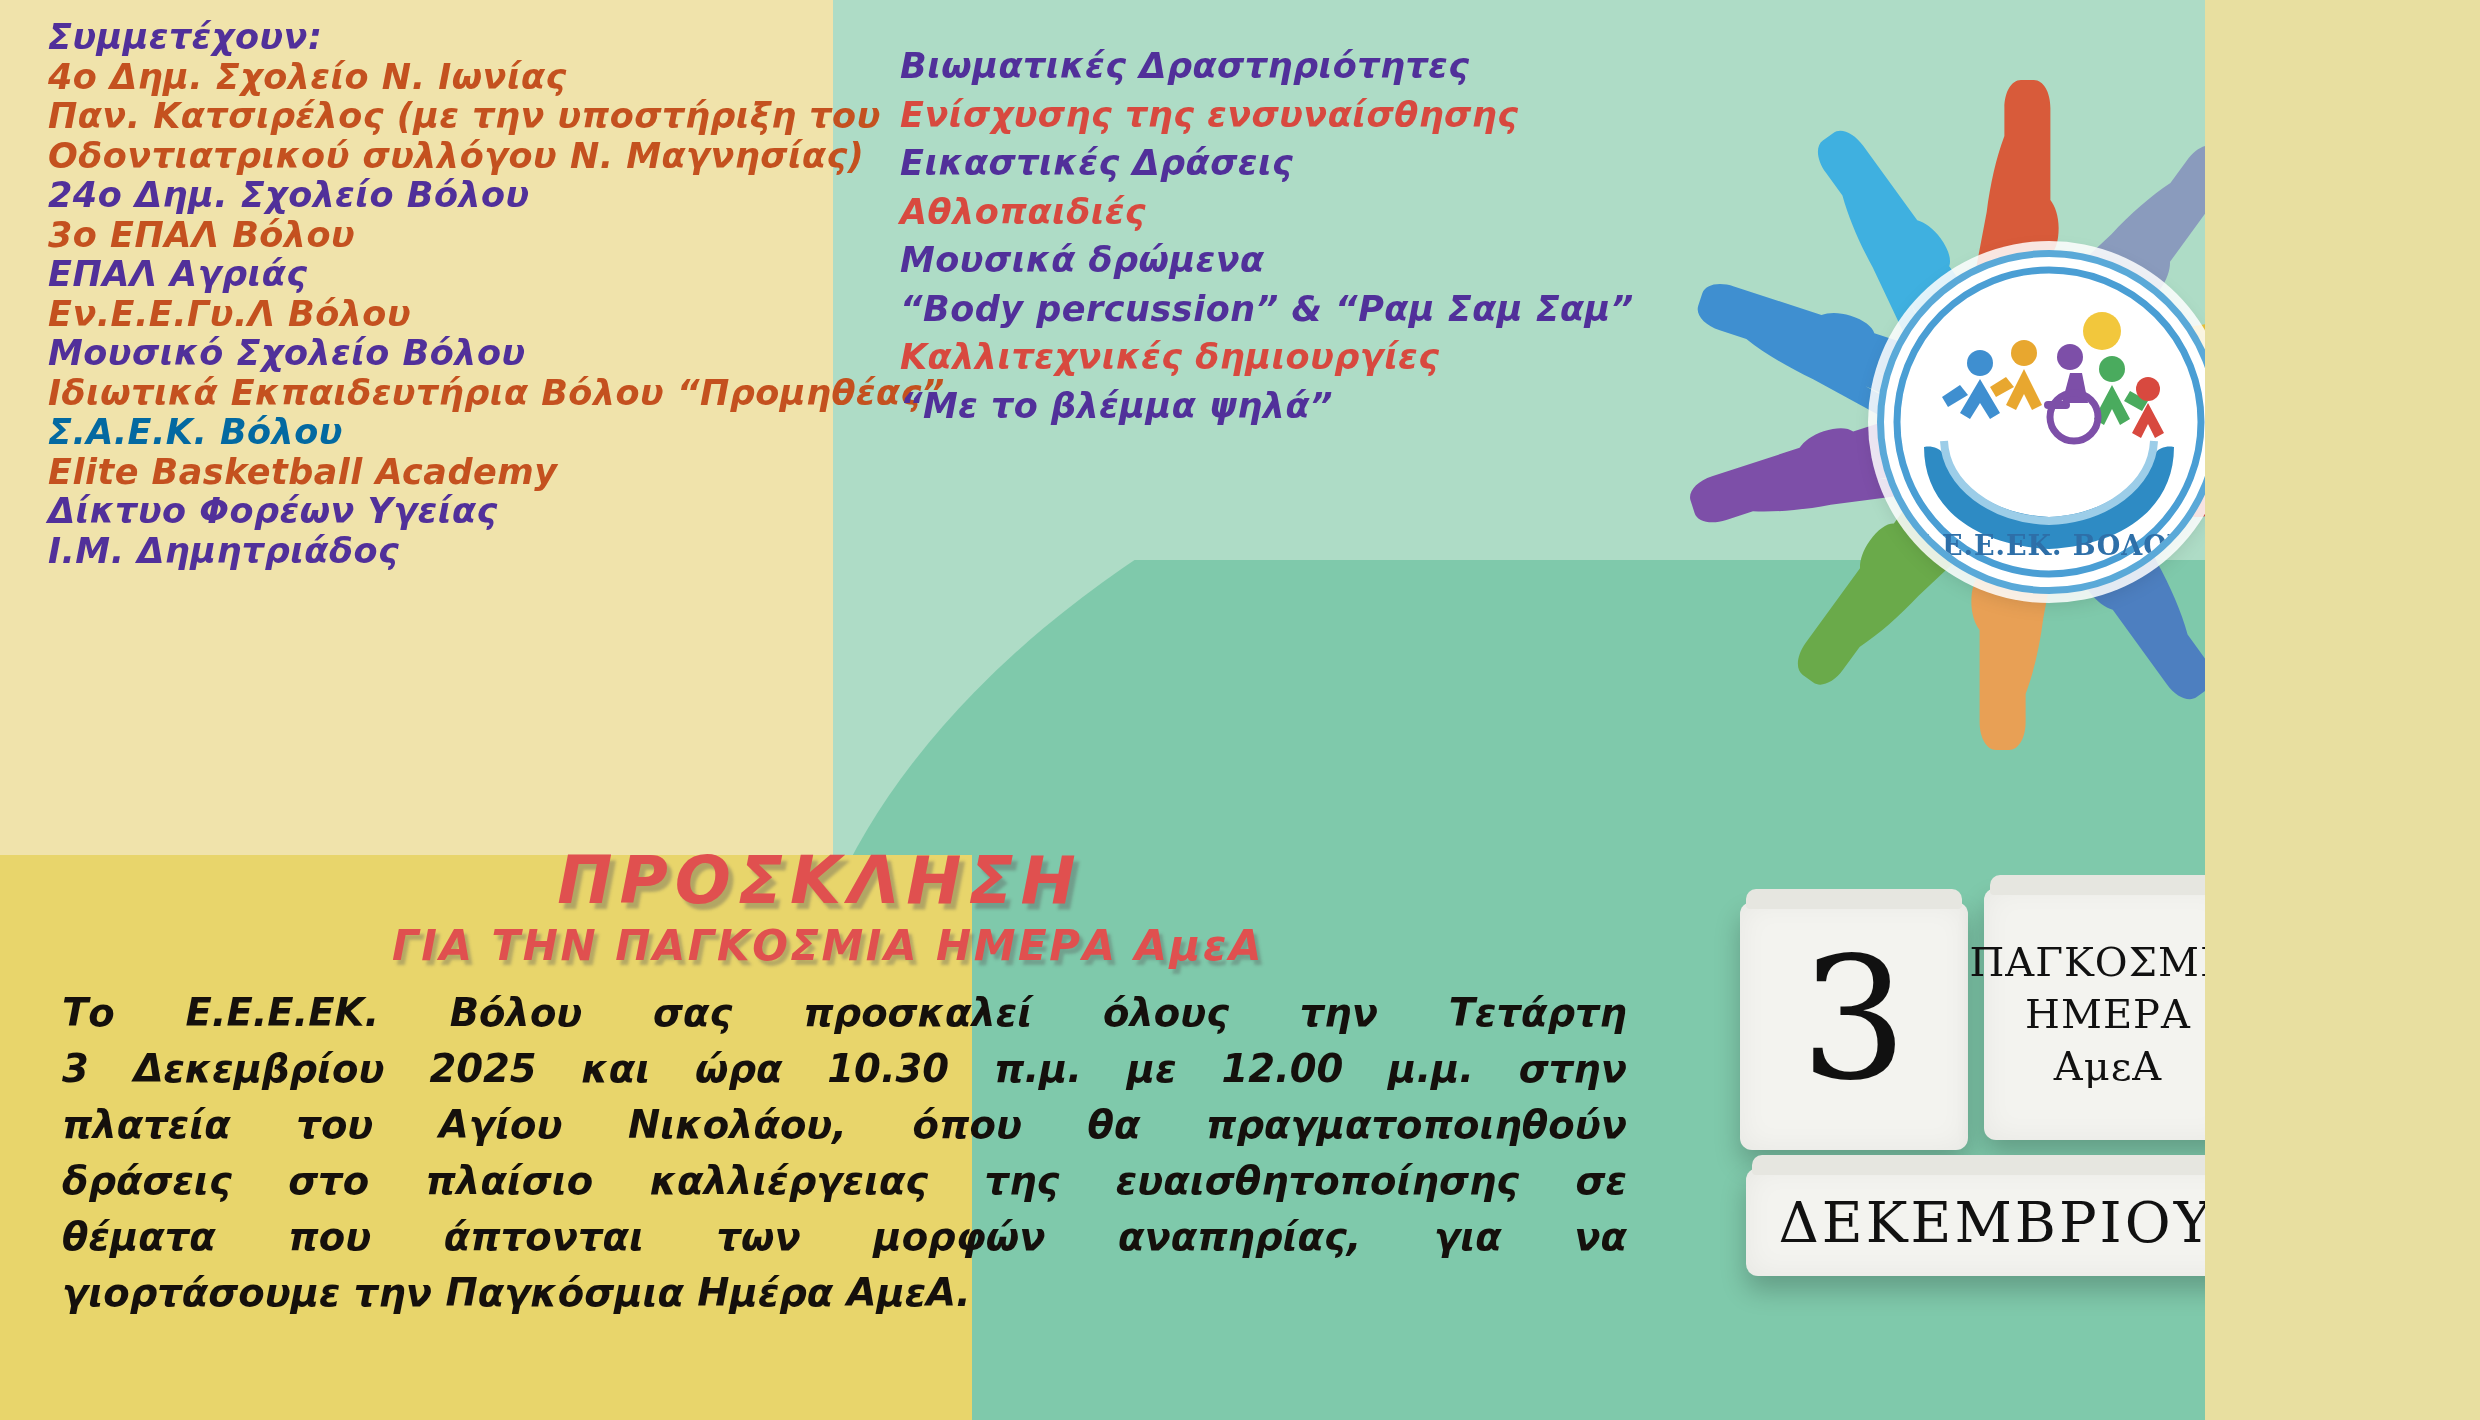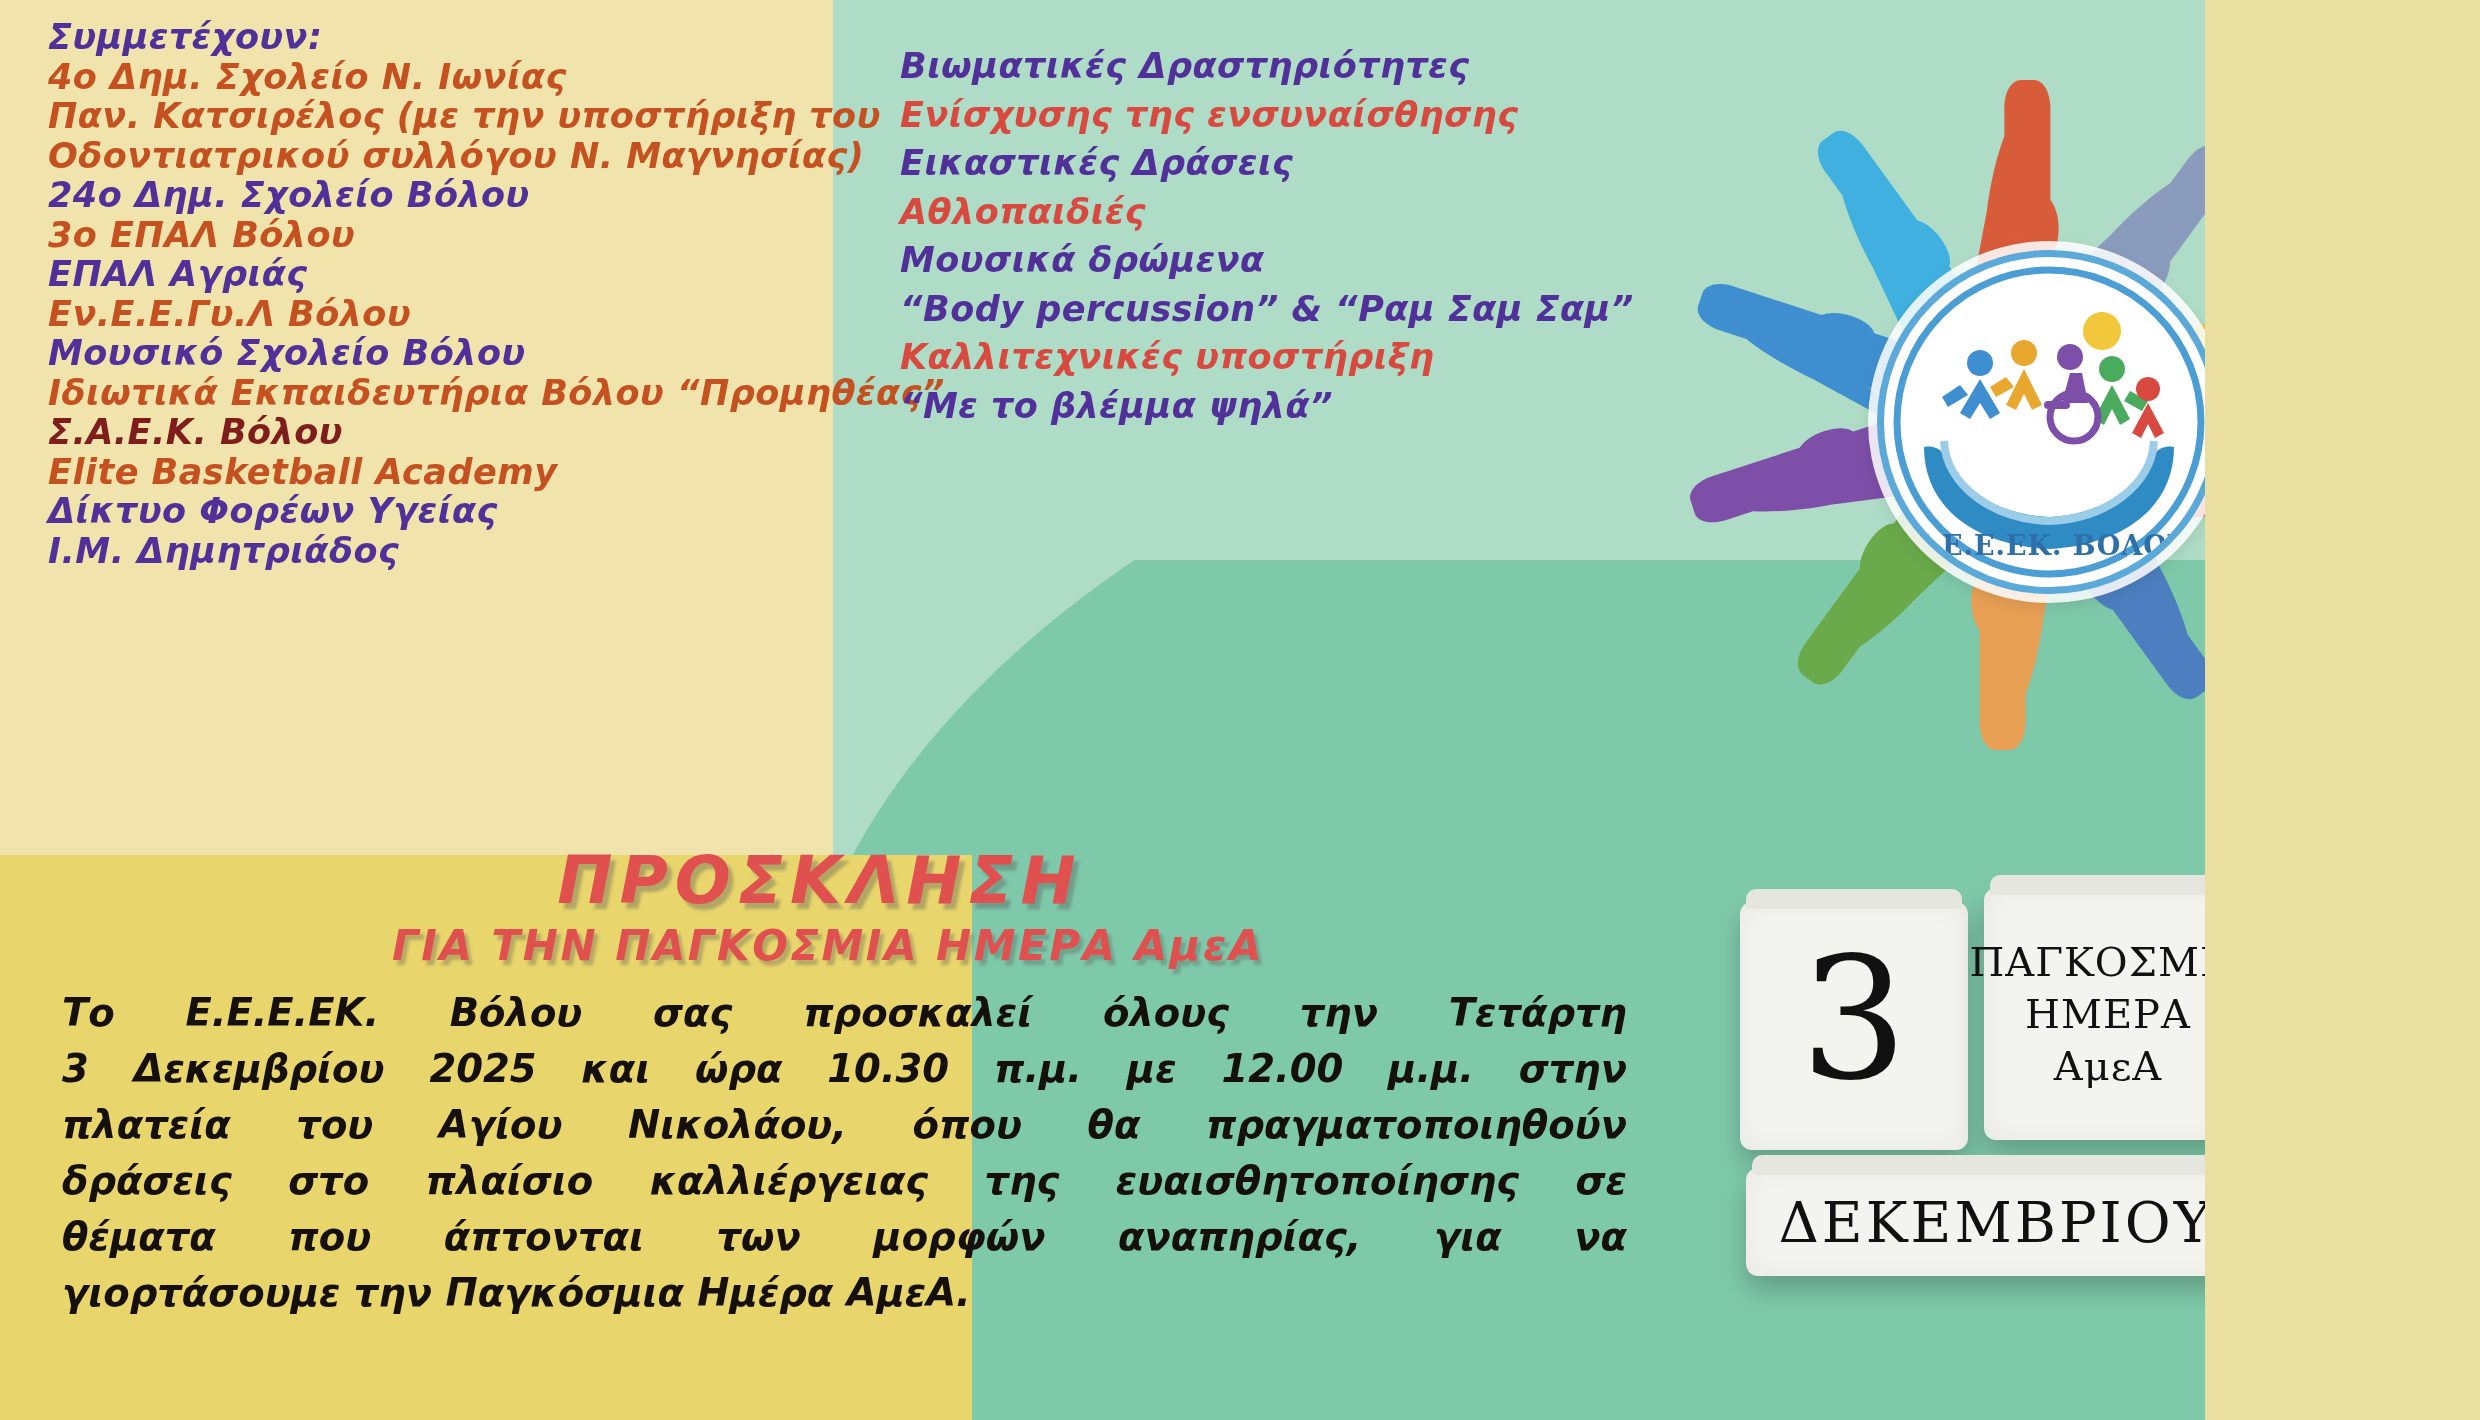--- a/index.html
+++ b/index.html
@@ -135,34 +135,34 @@
       <div class="line" style="color: rgb(81, 48, 154);">Συμμετέχουν:</div>
       <div class="line" style="color: rgb(196, 81, 31);">4ο Δημ. Σχολείο Ν. Ιωνίας</div>
       <div class="line" style="color: rgb(196, 81, 31);">Παν. Κατσιρέλος (με την υποστήριξη του</div>
       <div class="line" style="color: rgb(196, 81, 31);">Οδοντιατρικού συλλόγου Ν. Μαγνησίας)</div>
       <div class="line" style="color: rgb(81, 48, 154);">24ο Δημ. Σχολείο Βόλου</div>
       <div class="line" style="color: rgb(196, 81, 31);">3ο ΕΠΑΛ Βόλου</div>
       <div class="line" style="color: rgb(81, 48, 154);">ΕΠΑΛ Αγριάς</div>
       <div class="line" style="color: rgb(196, 81, 31);">Εν.Ε.Ε.Γυ.Λ  Βόλου</div>
       <div class="line" style="color: rgb(81, 48, 154);">Μουσικό Σχολείο Βόλου</div>
       <div class="line" style="color: rgb(196, 81, 31);">Ιδιωτικά Εκπαιδευτήρια Βόλου “Προμηθέας”</div>
-      <div class="line" style="color: #7f1d1d;">Σ.Α.Ε.Κ. Βόλου</div>
+      <div class="line" style="color: #0369a1;">Σ.Α.Ε.Κ. Βόλου</div>
       <div class="line" style="color: rgb(196, 81, 31);">Elite Basketball Academy</div>
       <div class="line" style="color: rgb(81, 48, 154);">Δίκτυο Φορέων Υγείας</div>
       <div class="line" style="color: rgb(81, 48, 154);">Ι.Μ. Δημητριάδος</div>
     </div>
 
   <div id="activities" class="col">
       <div class="line" style="color: rgb(81, 48, 154);">Βιωματικές Δραστηριότητες</div>
       <div class="line" style="color: rgb(216, 73, 63);">Ενίσχυσης της ενσυναίσθησης</div>
       <div class="line" style="color: rgb(81, 48, 154);">Εικαστικές Δράσεις</div>
       <div class="line" style="color: rgb(216, 73, 63);">Αθλοπαιδιές</div>
       <div class="line" style="color: rgb(81, 48, 154);">Μουσικά δρώμενα</div>
       <div class="line" style="color: rgb(81, 48, 154);">“Body percussion” &amp; “Ραμ Σαμ Σαμ”</div>
-      <div class="line" style="color: rgb(216, 73, 63);">Καλλιτεχνικές υποστήριξη</div>
+      <div class="line" style="color: rgb(216, 73, 63);">Καλλιτεχνικές δημιουργίες</div>
       <div class="line" style="color: rgb(81, 48, 154);">“Με το βλέμμα ψηλά”</div>
     </div>
 
   <div id="handswheel">
       <div class="hand" style="transform: rotate(0deg) translateY(85px);">
         <svg viewBox="0 0 156 300" preserveAspectRatio="none">
           <path d="M46 296 C30 296 18 284 18 268 L18 176 C10 170 4 160 4 148 C4 134 10 124 20 120 L20 62 C20 52 27 45 36 45 C45 45 51 52 51 62 L51 104 L55 46 C56 36 63 30 72 31 C81 32 86 40 85 50 L81 106 L89 56 C91 46 99 40 108 42 C116 44 121 52 119 62 L110 112 L122 76 C125 67 134 62 142 65 C150 68 154 77 151 86 L126 164 C120 192 110 218 96 240 L96 268 C96 284 84 296 68 296 Z" fill="#e8a055"></path>
         </svg>
       </div>
       <div class="hand" style="transform: rotate(36deg) translateY(85px);">

